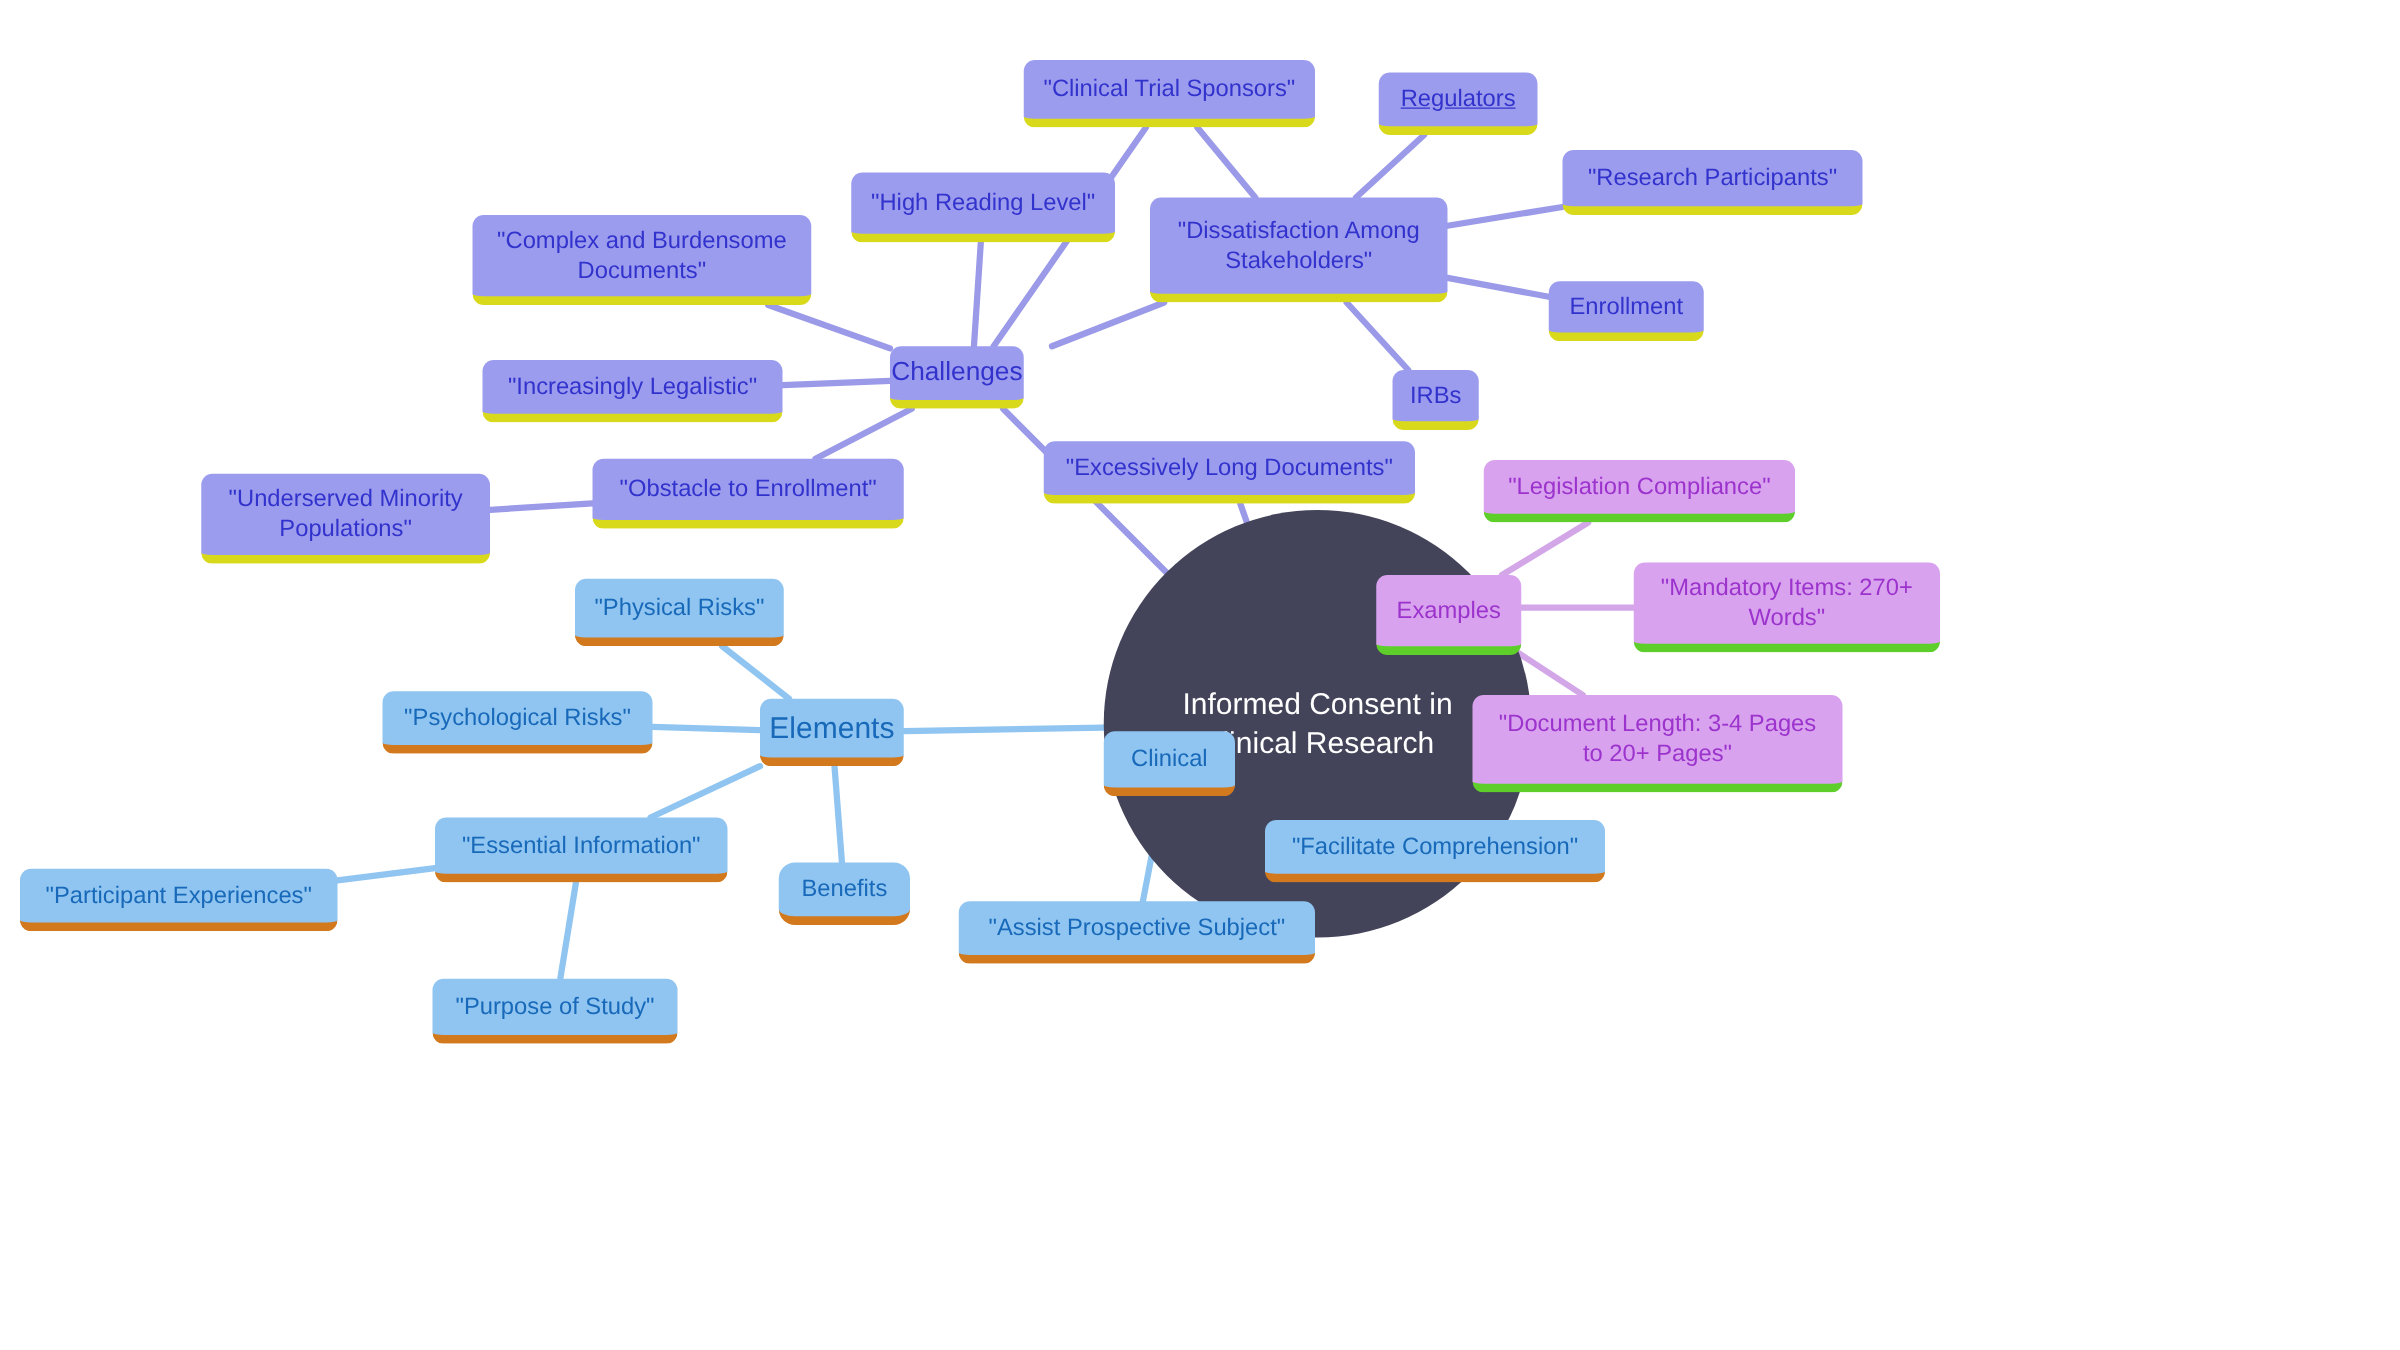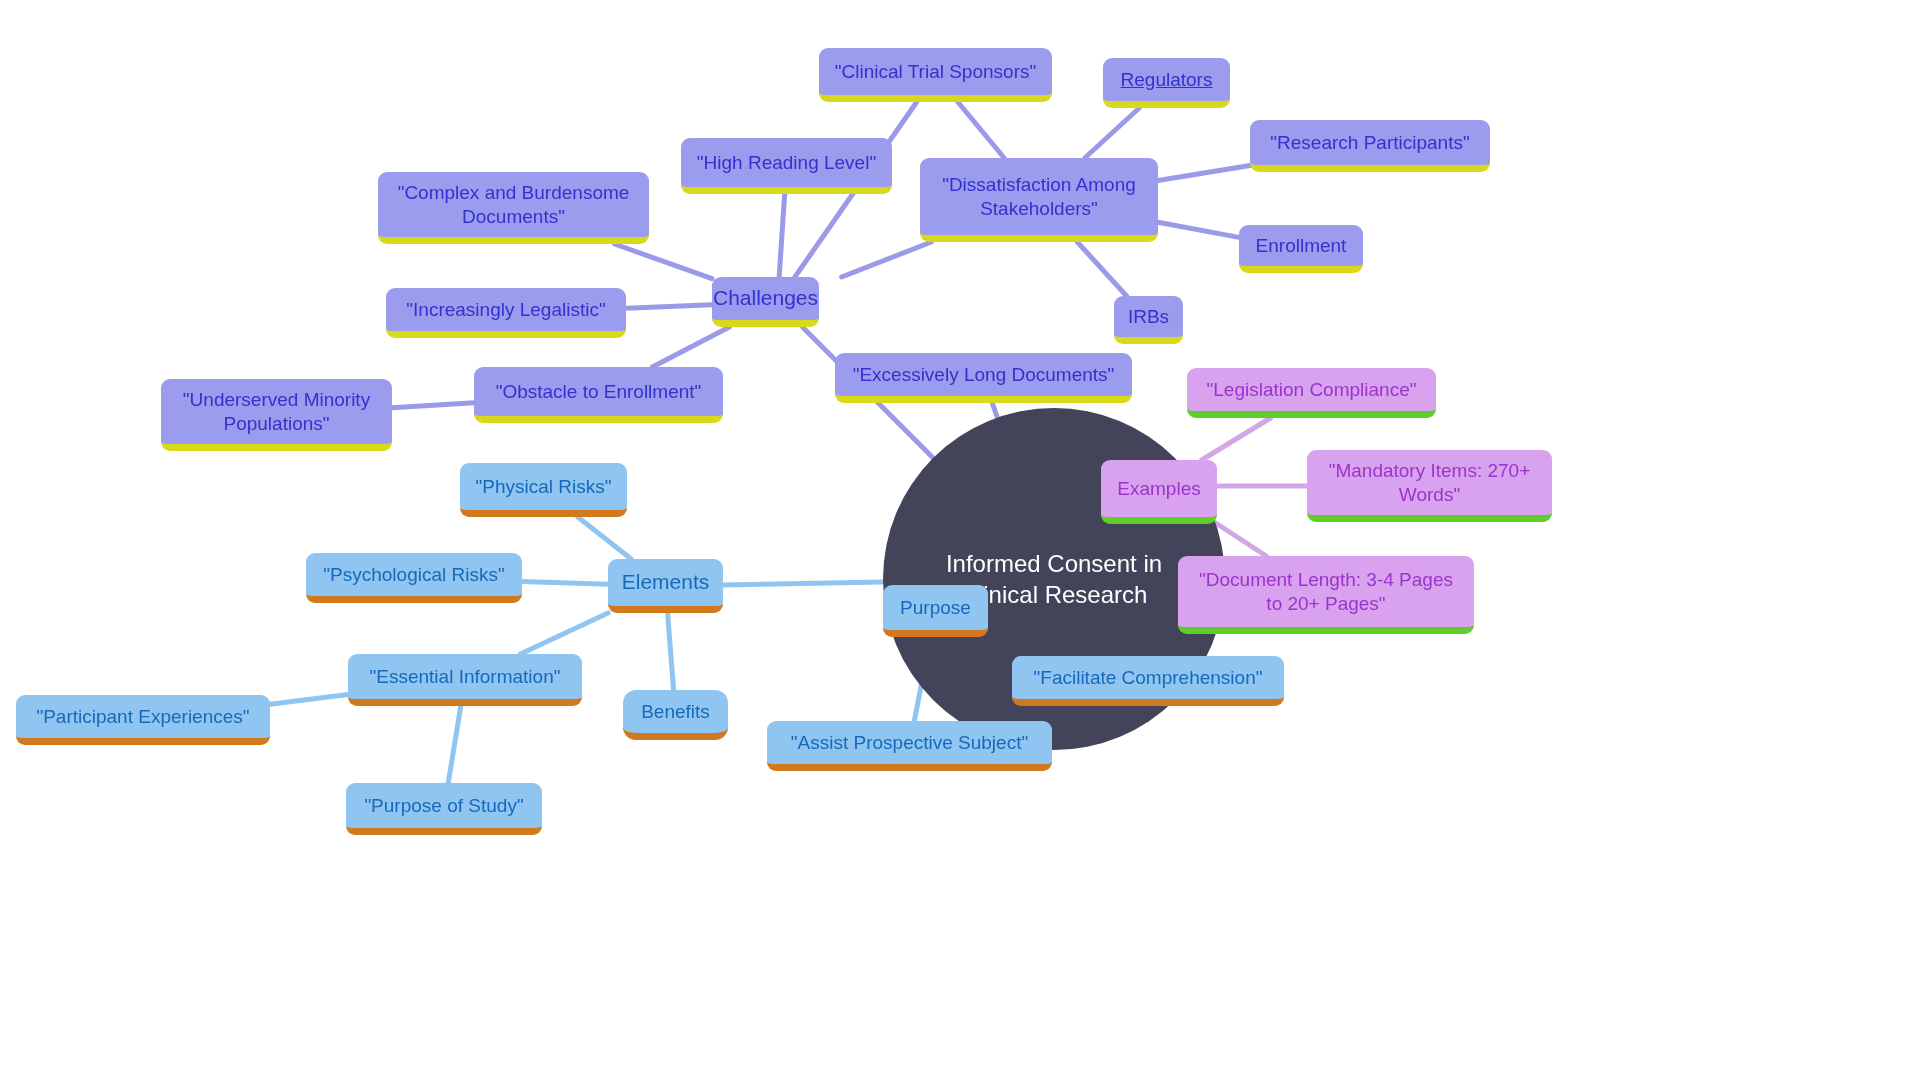--- a/index.html
+++ b/index.html
@@ -114,25 +114,25 @@
       <div class="node n-challenge" style="left: 1239px; top: 225px; width: 124px; height: 48px; font-size: 19px;">Enrollment</div>
       <div class="node n-challenge" style="left: 1114px; top: 296px; width: 69px; height: 48px; font-size: 19px;">IRBs</div>
       <div class="node n-challenge" style="left: 386px; top: 288px; width: 240px; height: 50px; font-size: 19px;">"Increasingly Legalistic"</div>
       <div class="node n-challenge" style="left: 474px; top: 367px; width: 249px; height: 56px; font-size: 19px;">"Obstacle to Enrollment"</div>
       <div class="node n-challenge" style="left: 161px; top: 379px; width: 231px; height: 72px; font-size: 19px;">"Underserved Minority Populations"</div>
       <div class="node n-challenge" style="left: 835px; top: 353px; width: 297px; height: 50px; font-size: 19px;">"Excessively Long Documents"</div>
       <div class="node n-example" style="left: 1101px; top: 460px; width: 116px; height: 64px; font-size: 19px;">Examples</div>
       <div class="node n-example" style="left: 1187px; top: 368px; width: 249px; height: 50px; font-size: 19px;">"Legislation Compliance"</div>
       <div class="node n-example" style="left: 1307px; top: 450px; width: 245px; height: 72px; font-size: 19px;">"Mandatory Items: 270+ Words"</div>
       <div class="node n-example" style="left: 1178px; top: 556px; width: 296px; height: 78px; font-size: 19px;">"Document Length: 3-4 Pages to 20+ Pages"</div>
-      <div class="node n-blue" style="left: 608px; top: 559px; width: 115px; height: 54px; font-size: 21px;">Elements</div>
+      <div class="node n-blue" style="left: 608px; top: 559px; width: 115px; height: 54px; font-size: 24px;">Elements</div>
       <div class="node n-blue" style="left: 460px; top: 463px; width: 167px; height: 54px; font-size: 19px;">"Physical Risks"</div>
       <div class="node n-blue" style="left: 306px; top: 553px; width: 216px; height: 50px; font-size: 19px;">"Psychological Risks"</div>
       <div class="node n-blue" style="left: 348px; top: 654px; width: 234px; height: 52px; font-size: 19px;">"Essential Information"</div>
       <div class="node n-blue" style="left: 16px; top: 695px; width: 254px; height: 50px; font-size: 19px;">"Participant Experiences"</div>
       <div class="node n-blue" style="left: 346px; top: 783px; width: 196px; height: 52px; font-size: 19px;">"Purpose of Study"</div>
       <div class="node n-blue" style="left: 623px; top: 690px; width: 105px; height: 50px; font-size: 19px; border-radius: 13px;">Benefits</div>
-      <div class="node n-blue" style="left: 883px; top: 585px; width: 105px; height: 52px; font-size: 19px;">Purpose</div>
+      <div class="node n-blue" style="left: 883px; top: 585px; width: 105px; height: 52px; font-size: 19px;">Clinical</div>
       <div class="node n-blue" style="left: 1012px; top: 656px; width: 272px; height: 50px; font-size: 19px;">"Facilitate Comprehension"</div>
       <div class="node n-blue" style="left: 767px; top: 721px; width: 285px; height: 50px; font-size: 19px;">"Assist Prospective Subject"</div>
       <div class="hub" style="left: 883px; top: 408px; width: 342px; height: 342px; font-size: 24px;">Informed Consent in Clinical Research</div>
     </div>
 </div>
 
 </body></html>

